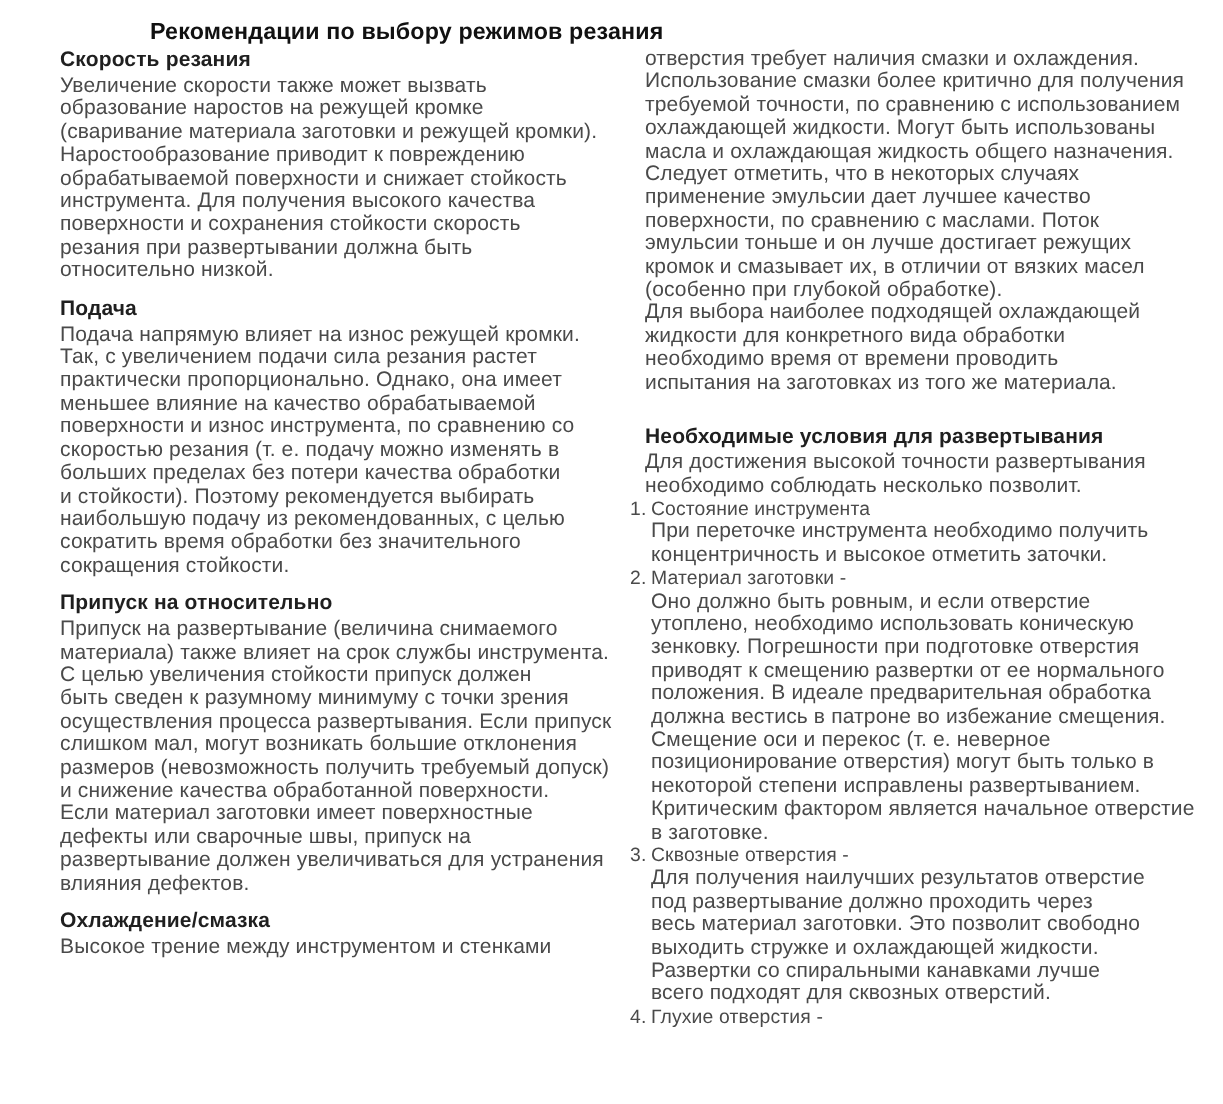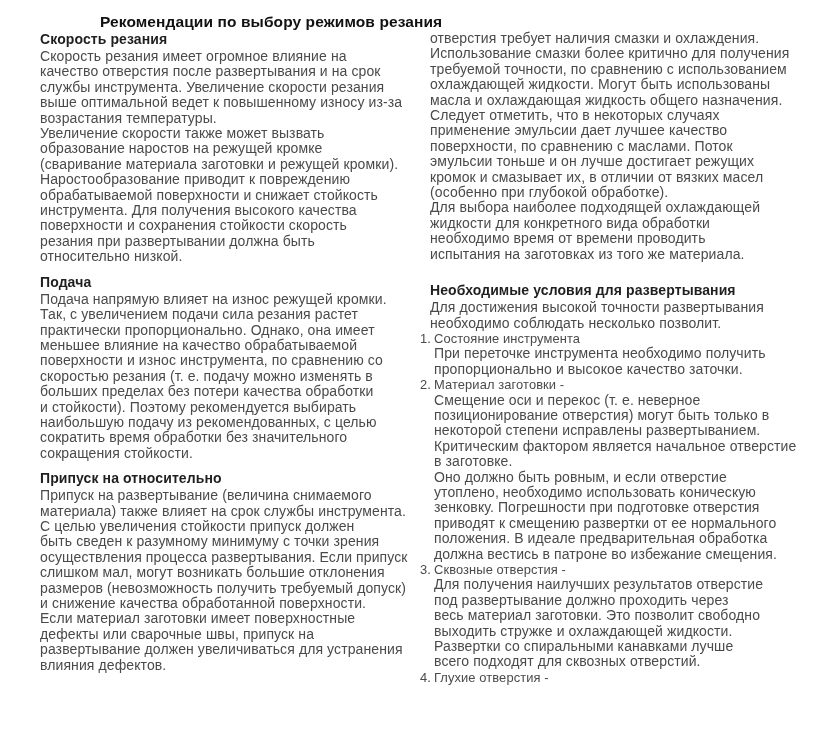--- a/index.html
+++ b/index.html
@@ -76,25 +76,20 @@
 </style>
 </head>
 <body>
 
 <div class="page">
   <h1 class="doc-title">Рекомендации по выбору режимов резания</h1>
   <div class="cols">
     <div class="col col-left">
         <section class="section">
           <h2 class="section-heading">Скорость резания</h2>
-          <p class="para">Скорость резания имеет огромное влияние на
-качество отверстия после развертывания и на срок
-службы инструмента. Увеличение скорости резания
-выше оптимальной ведет к повышенному износу из-за
-возрастания температуры.</p>
           <p class="para">Увеличение скорости также может вызвать
 образование наростов на режущей кромке
 (сваривание материала заготовки и режущей кромки).
 Наростообразование приводит к повреждению
 обрабатываемой поверхности и снижает стойкость
 инструмента. Для получения высокого качества
 поверхности и сохранения стойкости скорость
 резания при развертывании должна быть
 относительно низкой.</p>
         </section>
@@ -119,20 +114,24 @@
 С целью увеличения стойкости припуск должен
 быть сведен к разумному минимуму с точки зрения
 осуществления процесса развертывания. Если припуск
 слишком мал, могут возникать большие отклонения
 размеров (невозможность получить требуемый допуск)
 и снижение качества обработанной поверхности.
 Если материал заготовки имеет поверхностные
 дефекты или сварочные швы, припуск на
 развертывание должен увеличиваться для устранения
 влияния дефектов.</p>
+        </section>
+        <section class="section">
+          <h2 class="section-heading">Охлаждение/смазка</h2>
+          <p class="para">Высокое трение между инструментом и стенками</p>
         </section>
       </div>
     <div class="col col-right">
         <section class="section">
           <p class="para">отверстия требует наличия смазки и охлаждения.
 Использование смазки более критично для получения
 требуемой точности, по сравнению с использованием
 охлаждающей жидкости. Могут быть использованы
 масла и охлаждающая жидкость общего назначения.
 Следует отметить, что в некоторых случаях
@@ -150,38 +149,38 @@
           <h2 class="section-heading">Необходимые условия для развертывания</h2>
           <p class="para">Для достижения высокой точности развертывания
 необходимо соблюдать несколько позволит.</p>
           <div class="num-list">
             <div class="list-item">
               <div class="item-head">
                 <span class="item-number">1.</span>
                 <span class="item-label">Состояние инструмента</span>
               </div>
               <p class="para">При переточке инструмента необходимо получить
-пропорционально и высокое качество заточки.</p>
+концентричность и высокое отметить заточки.</p>
             </div>
             <div class="list-item">
               <div class="item-head">
                 <span class="item-number">2.</span>
                 <span class="item-label">Материал заготовки -</span>
               </div>
-              <p class="para">Смещение оси и перекос (т. е. неверное
-позиционирование отверстия) могут быть только в
-некоторой степени исправлены развертыванием.
-Критическим фактором является начальное отверстие
-в заготовке.</p>
               <p class="para">Оно должно быть ровным, и если отверстие
 утоплено, необходимо использовать коническую
 зенковку. Погрешности при подготовке отверстия
 приводят к смещению развертки от ее нормального
 положения. В идеале предварительная обработка
 должна вестись в патроне во избежание смещения.</p>
+              <p class="para">Смещение оси и перекос (т. е. неверное
+позиционирование отверстия) могут быть только в
+некоторой степени исправлены развертыванием.
+Критическим фактором является начальное отверстие
+в заготовке.</p>
             </div>
             <div class="list-item">
               <div class="item-head">
                 <span class="item-number">3.</span>
                 <span class="item-label">Сквозные отверстия -</span>
               </div>
               <p class="para">Для получения наилучших результатов отверстие
 под развертывание должно проходить через
 весь материал заготовки. Это позволит свободно
 выходить стружке и охлаждающей жидкости.

